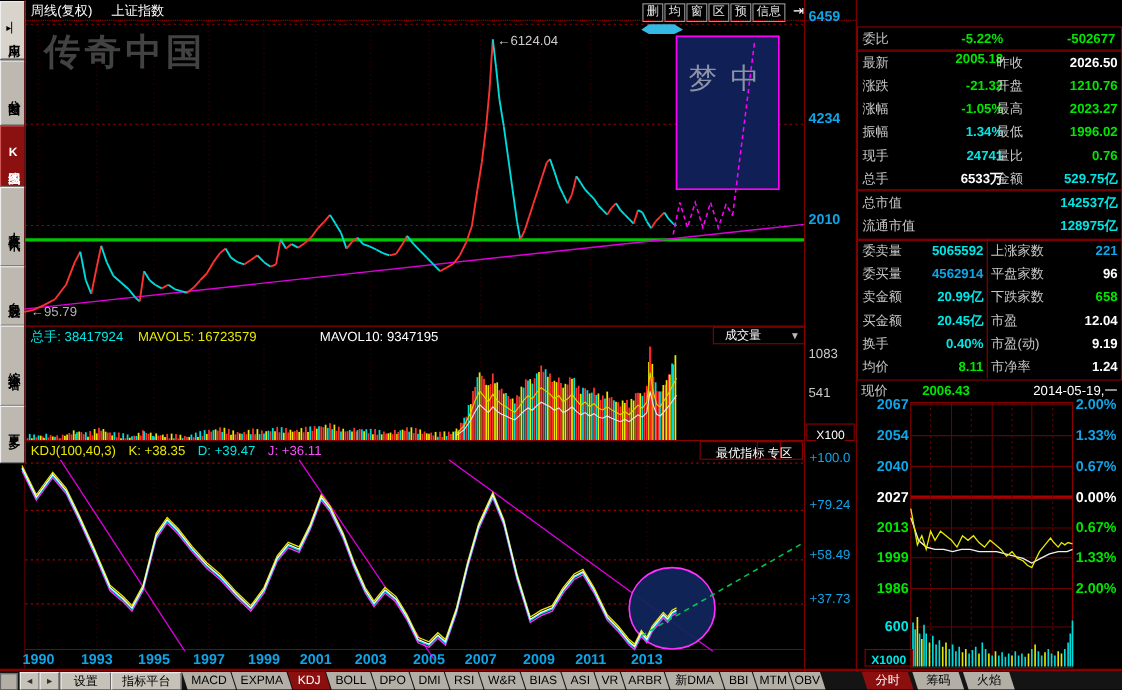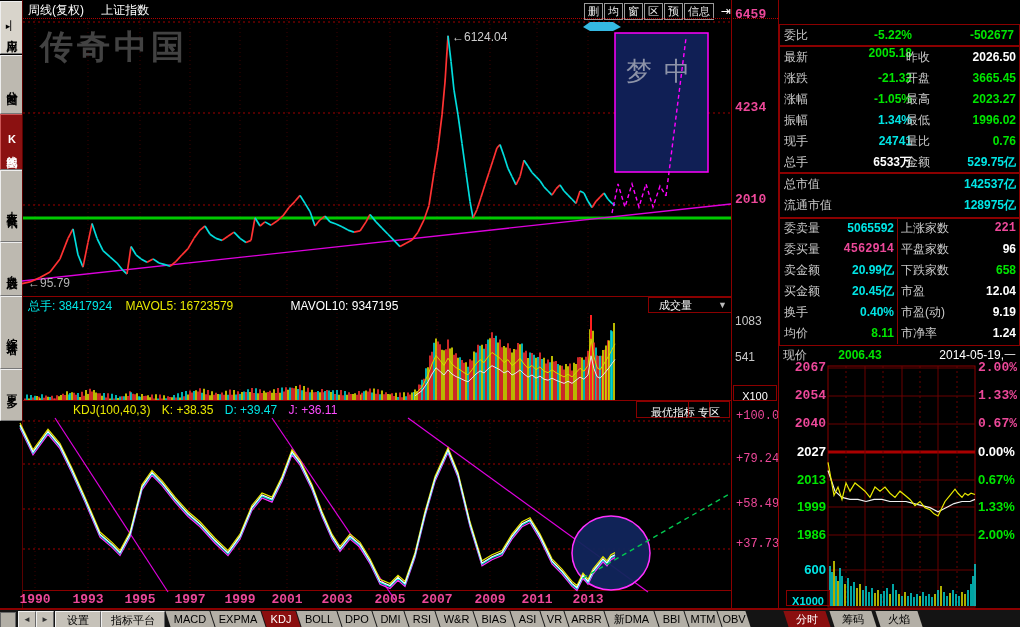--- a/index.html
+++ b/index.html
@@ -15,21 +15,21 @@
         font-size:11px;text-align:center;position:absolute;height:16px;line-height:16px;}
   .tbtn{display:inline-block;border:1px solid #9a9a9a;color:#e8e8e8;background:#000;
         font-size:11px;height:15px;line-height:15px;padding:0 3px;margin-right:1px;text-align:center;}
   .itab{position:absolute;top:1px;height:16px;line-height:16px;text-align:center;font-size:11px;
         color:#000;background:#b3afa6;transform:skewX(18deg);}
   .itab>span{display:block;transform:skewX(-18deg);}
   .itab.active{background:#8b0f0f;color:#fff;}
   .rline{position:absolute;background:#8b0000;}
   .box{position:absolute;border:1px solid #8b0000;}
   svg{position:absolute;left:0;top:0;pointer-events:none;}
-  .c-green{color:#00e600;} .c-red{color:#ec4899;font-family:Liberation Mono, monospace;} .c-cyan{color:#00e6e6;}
+  .c-green{color:#00e600;} .c-red{color:#0ea5e9;} .c-cyan{color:#00e6e6;}
   .c-white{color:#fff;} .c-gray{color:#c9c9c9;} .c-yellow{color:#e8e800;} .c-mag{color:#ff4cff;}
   .val{font-weight:bold;}
 </style>
 </head>
 <body>
 
 <div id="app">
 
   <div class="lbl c-white" style="left:28px;top:3px;">
     <span>周线(复权)</span>
@@ -643,21 +643,21 @@
   <div class="lbl" style="left:28px;top:299px;">
     <span class="c-cyan">总手: 38417924</span>
     <span class="c-yellow" style="margin-left:10px;">MAVOL5: 16723579</span>
     <span class="c-white" style="margin-left:10px;padding-left:44px;">MAVOL10: 9347195</span>
   </div>
   <div class="box" style="left:648px;top:297px;width:82px;height:14px;">
     <span class="c-white" style="position:absolute;left:10px;top:0;font-size:11px;line-height:14px;">成交量</span>
     <span style="position:absolute;right:4px;top:0;font-size:9px;line-height:14px;color:#bbb;">▼</span>
   </div>
 
-  <div class="lbl" style="left:28px;top:403px;margin-left:45px;">
+  <div class="lbl" style="left:28px;top:403px;">
     <span class="c-yellow">KDJ(100,40,3)</span>
     <span class="c-yellow" style="margin-left:8px;">K: +38.35</span>
     <span class="c-cyan" style="margin-left:8px;">D: +39.47</span>
     <span class="c-mag" style="margin-left:8px;">J: +36.11</span>
   </div>
   <div class="box" style="left:612px;top:401px;width:72px;height:15px;text-align:center;margin-left:24px;">
     <span class="c-white" style="font-size:11px;line-height:15px;">最优指标</span>
   </div>
   <div class="box" style="left:688px;top:401px;width:40px;height:15px;text-align:center;">
     <span class="c-white" style="font-size:11px;line-height:15px;">专区</span>
@@ -698,21 +698,21 @@
       <div class="lbl c-green val" style="left: 830px; top: 28px; width: 82px; text-align: right;">-5.22%</div>
       <div class="lbl c-green val" style="left: 896px; top: 28px; width: 118px; text-align: right;">-502677</div>
       <div class="box" style="left: 779px; top: 45px; width: 239px; height: 127px;"></div>
       <div class="lbl c-gray" style="left: 784px; top: 50px;">最新</div>
       <div class="lbl c-green val" style="left: 826px; top: 46px; width: 86px; text-align: right;">2005.18</div>
       <div class="lbl c-gray" style="left: 906px; top: 50px;">昨收</div>
       <div class="lbl c-white val" style="left: 940px; top: 50px; width: 76px; text-align: right;">2026.50</div>
       <div class="lbl c-gray" style="left: 784px; top: 71px;">涨跌</div>
       <div class="lbl c-green val" style="left: 826px; top: 71px; width: 86px; text-align: right;">-21.32</div>
       <div class="lbl c-gray" style="left: 906px; top: 71px;">开盘</div>
-      <div class="lbl c-green val" style="left: 940px; top: 71px; width: 76px; text-align: right;">3665.45</div>
+      <div class="lbl c-green val" style="left: 940px; top: 71px; width: 76px; text-align: right;">1210.76</div>
       <div class="lbl c-gray" style="left: 784px; top: 92px;">涨幅</div>
       <div class="lbl c-green val" style="left: 826px; top: 92px; width: 86px; text-align: right;">-1.05%</div>
       <div class="lbl c-gray" style="left: 906px; top: 92px;">最高</div>
       <div class="lbl c-green val" style="left: 940px; top: 92px; width: 76px; text-align: right;">2023.27</div>
       <div class="lbl c-gray" style="left: 784px; top: 113px;">振幅</div>
       <div class="lbl c-cyan val" style="left: 826px; top: 113px; width: 86px; text-align: right;">1.34%</div>
       <div class="lbl c-gray" style="left: 906px; top: 113px;">最低</div>
       <div class="lbl c-green val" style="left: 940px; top: 113px; width: 76px; text-align: right;">1996.02</div>
       <div class="lbl c-gray" style="left: 784px; top: 134px;">现手</div>
       <div class="lbl c-cyan val" style="left: 826px; top: 134px; width: 86px; text-align: right;">24741</div>

